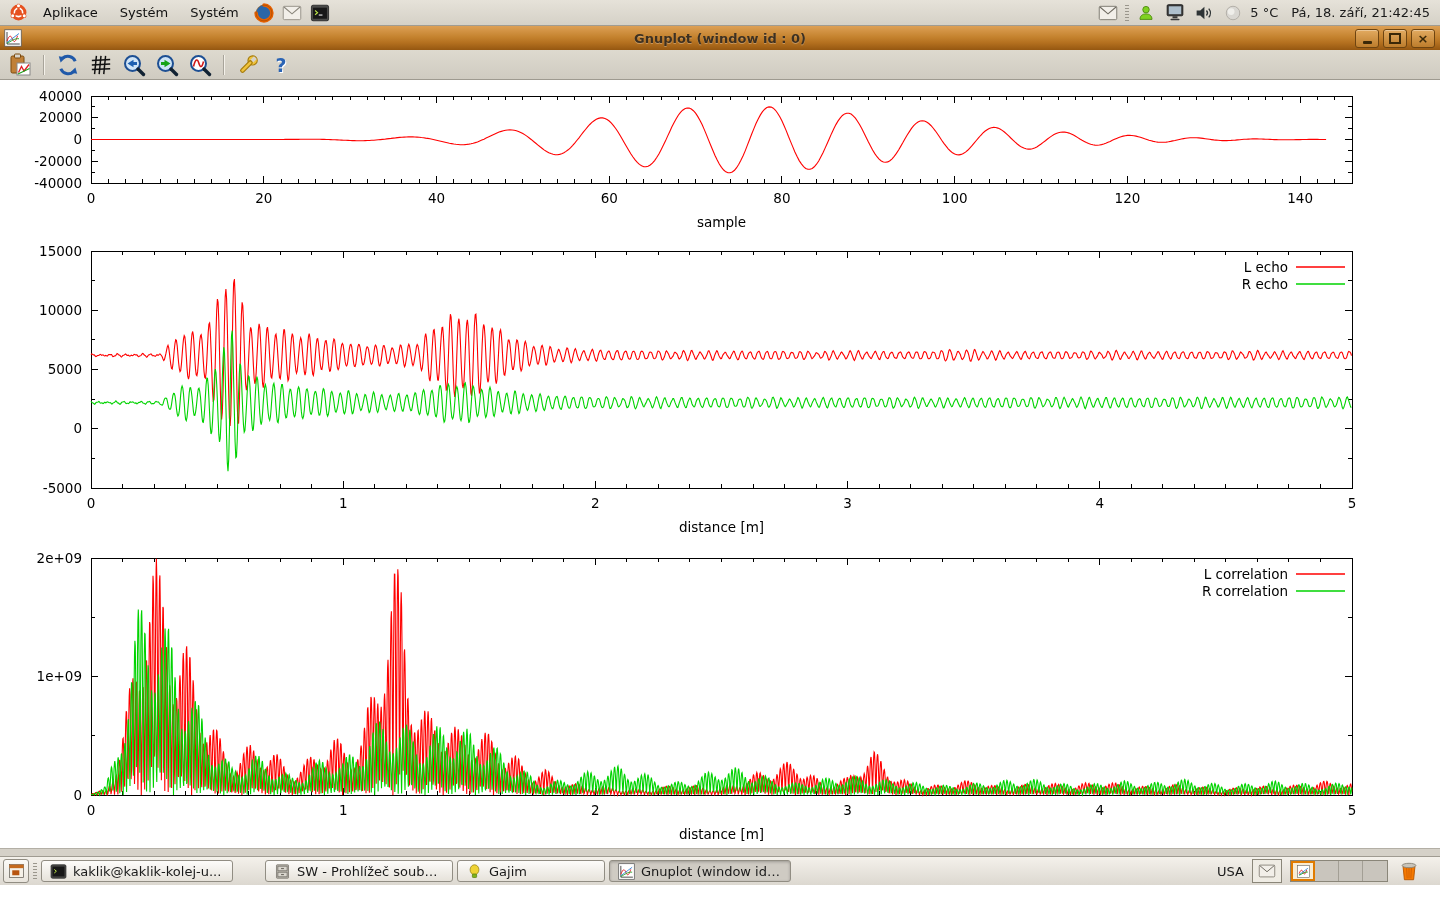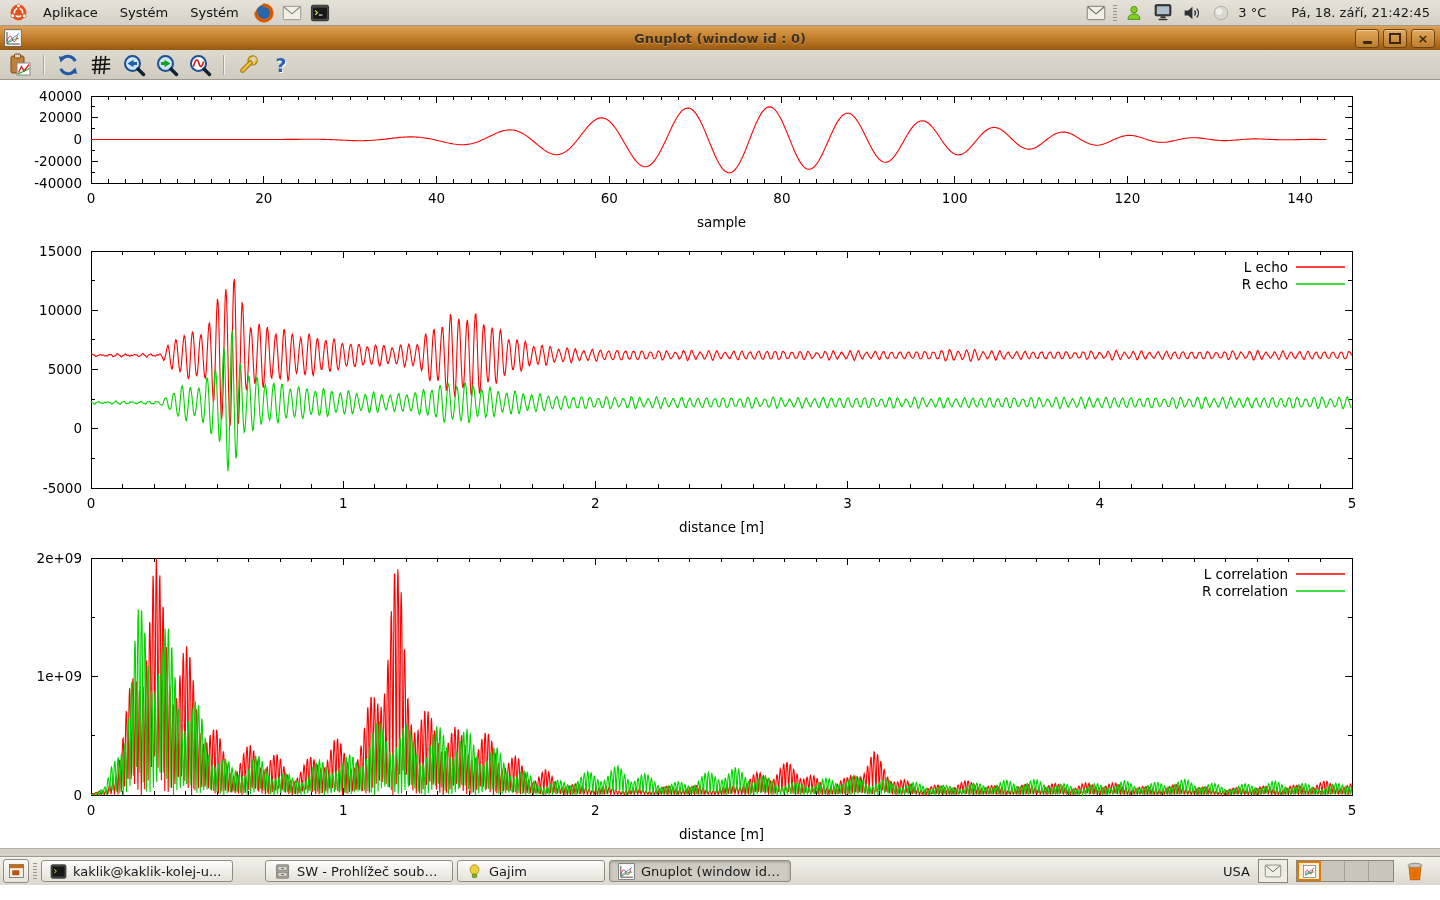--- a/index.html
+++ b/index.html
@@ -49,21 +49,21 @@
     background:linear-gradient(#f4f1eb,#dcd8d0);border-top:1px solid #9f9b91;
     display:flex;align-items:center;font-size:13px;color:#1a1a1a;}
   .show-desktop{width:24px;height:22px;border:1px solid #918d83;border-radius:3px;margin-left:3px;
     background:linear-gradient(#fbfaf7,#e8e4dc);display:flex;align-items:center;justify-content:center;}
   .task-btn{height:22px;border:1px solid #918d83;border-radius:3px;margin-left:4px;
     background:linear-gradient(#fdfcfa,#e6e2da);display:flex;align-items:center;gap:6px;
     padding:0 8px;box-sizing:border-box;white-space:nowrap;overflow:hidden;}
   .task-btn.active{background:#cfcbc3;box-shadow:inset 0 1px 3px rgba(0,0,0,.25);}
   .task-label{overflow:hidden;text-overflow:ellipsis;}
   .task-icon{width:17px;height:17px;flex:none;}
-  .tb-right{margin-left:auto;display:flex;align-items:center;gap:8px;padding-right:12px;}
+  .tb-right{margin-left:auto;display:flex;align-items:center;gap:8px;padding-right:18px;}
   .tray-frame{width:28px;height:22px;border:1px solid #8a8679;background:#efece4;
     display:flex;align-items:center;justify-content:center;}
   .pager{display:flex;height:20px;border:1px solid #8a8679;background:#c9c5bd;}
   .pager-cell{width:24px;height:100%;box-sizing:border-box;border-right:1px solid #a39f95;
     display:flex;align-items:center;justify-content:center;}
   .pager-cell.active{background:#f8ecd4;border:2px solid #e07b00;}
   .pager-cell:last-child{border-right:none;}
   .trash-btn{width:26px;height:26px;display:flex;align-items:center;justify-content:center;}
 </style>
 </head>
@@ -141,22 +141,22 @@
           <polygon points="3,8 7.5,8 12.5,3.5 12.5,18.5 7.5,14 3,14" fill="#2e3436"></polygon>
           <path d="M15 8 a4.5 4.5 0 0 1 0 6 M17.8 5.6 a8.3 8.3 0 0 1 0 10.8" fill="none" stroke="#2e3436" stroke-width="1.6"></path>
         </svg>
       </span>
       <span class="panel-icon">
         <svg width="18" height="18" viewBox="0 0 24 24">
           <circle cx="12" cy="12" r="9" fill="#d9d7d2" stroke="#a5a29b"></circle>
           <circle cx="9.5" cy="10" r="4.5" fill="#efeeea"></circle>
         </svg>
       </span>
-      <span class="tray-text">3 °C</span>
-      <span class="tray-text" style="margin-left:20px;">Pá, 18. září, 21:42:45</span>
+      <span class="tray-text">5 °C</span>
+      <span class="tray-text" style="margin-left:8px;">Pá, 18. září, 21:42:45</span>
     </div>
   </div>
 
   <div class="gnuplot-window">
     <div class="titlebar">
       <span class="titlebar-icon">
         <svg width="18" height="18" viewBox="0 0 24 24">
           <rect x="1" y="1" width="22" height="22" fill="#fff" stroke="#555"></rect>
           <path d="M4 20 L4 4 M4 20 L21 20" stroke="#333" stroke-width="1.2" fill="none"></path>
           <path d="M4 16 C7 8 9 8 11 13 S15 19 18 9" stroke="#e01b24" stroke-width="1.3" fill="none"></path>

